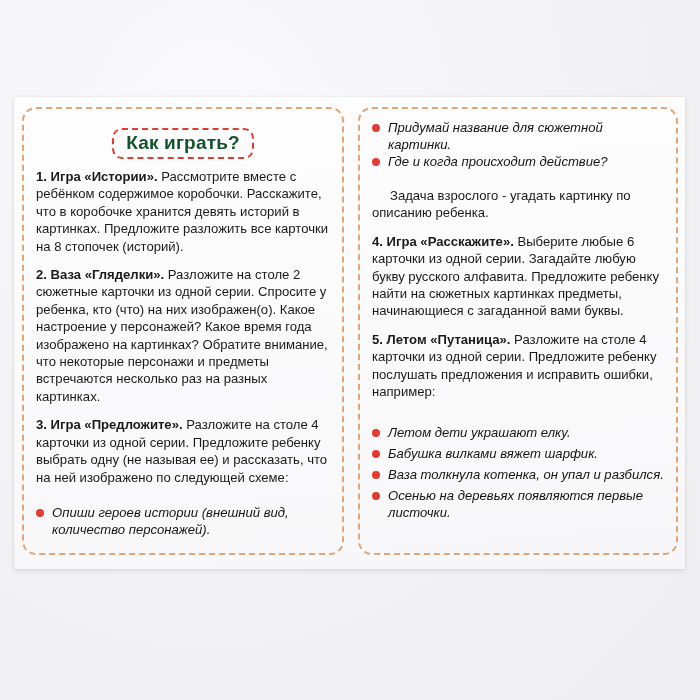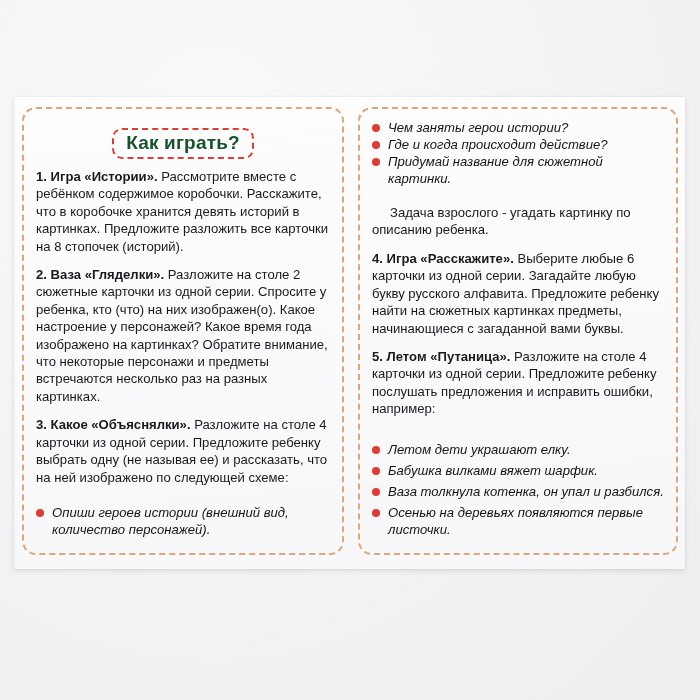--- a/index.html
+++ b/index.html
@@ -131,37 +131,36 @@
 
       <p class="para">
         <b>1. </b><b>Игра «Истории».</b><span> Рассмотрите вместе с ребёнком содержимое коробочки. Расскажите, что в коробочке хранится девять историй в картинках. Предложите разложить все карточки на 8 стопочек (историй).</span>
       </p>
 
       <p class="para">
         <b>2. </b><b>Ваза «Гляделки».</b><span> Разложите на столе 2 сюжетные карточки из одной серии. Спросите у ребенка, кто (что) на них изображен(о). Какое настроение у персонажей? Какое время года изображено на картинках? Обратите внимание, что некоторые персонажи и предметы встречаются несколько раз на разных картинках.</span>
       </p>
 
       <p class="para">
-        <b>3. </b><b>Какое «Объяснялки».</b><span> Разложите на столе 4 карточки из одной серии. Предложите ребенку выбрать одну (не называя ее) и рассказать, что на ней изображено по следующей схеме:</span>
+        <b>3. </b><b>Игра «Предложите».</b><span> Разложите на столе 4 карточки из одной серии. Предложите ребенку выбрать одну (не называя ее) и рассказать, что на ней изображено по следующей схеме:</span>
       </p>
 
       <div class="gap-sm"></div>
 
       <ul class="bullets">
         <li>Опиши героев истории (внешний вид, количество персонажей).</li>
       </ul>
 
     </div>
 
     <div class="panel" id="panel-right">
 
       <ul class="bullets tight">
-        <li>Чем заняты герои истории?</li>
+        <li>Придумай название для сюжетной картинки.</li>
         <li>Где и когда происходит действие?</li>
-        <li>Придумай название для сюжетной картинки.</li>
       </ul>
 
       <div class="gap-sm"></div>
 
       <p class="para indent">Задача взрослого - угадать картинку по описанию ребенка.</p>
 
       <p class="para">
         <b>4. </b><b>Игра «Расскажите».</b><span> Выберите любые 6 карточки из одной серии. Загадайте любую букву русского алфавита. Предложите ребенку найти на сюжетных картинках предметы, начинающиеся с загаданной вами буквы.</span>
       </p>
 

